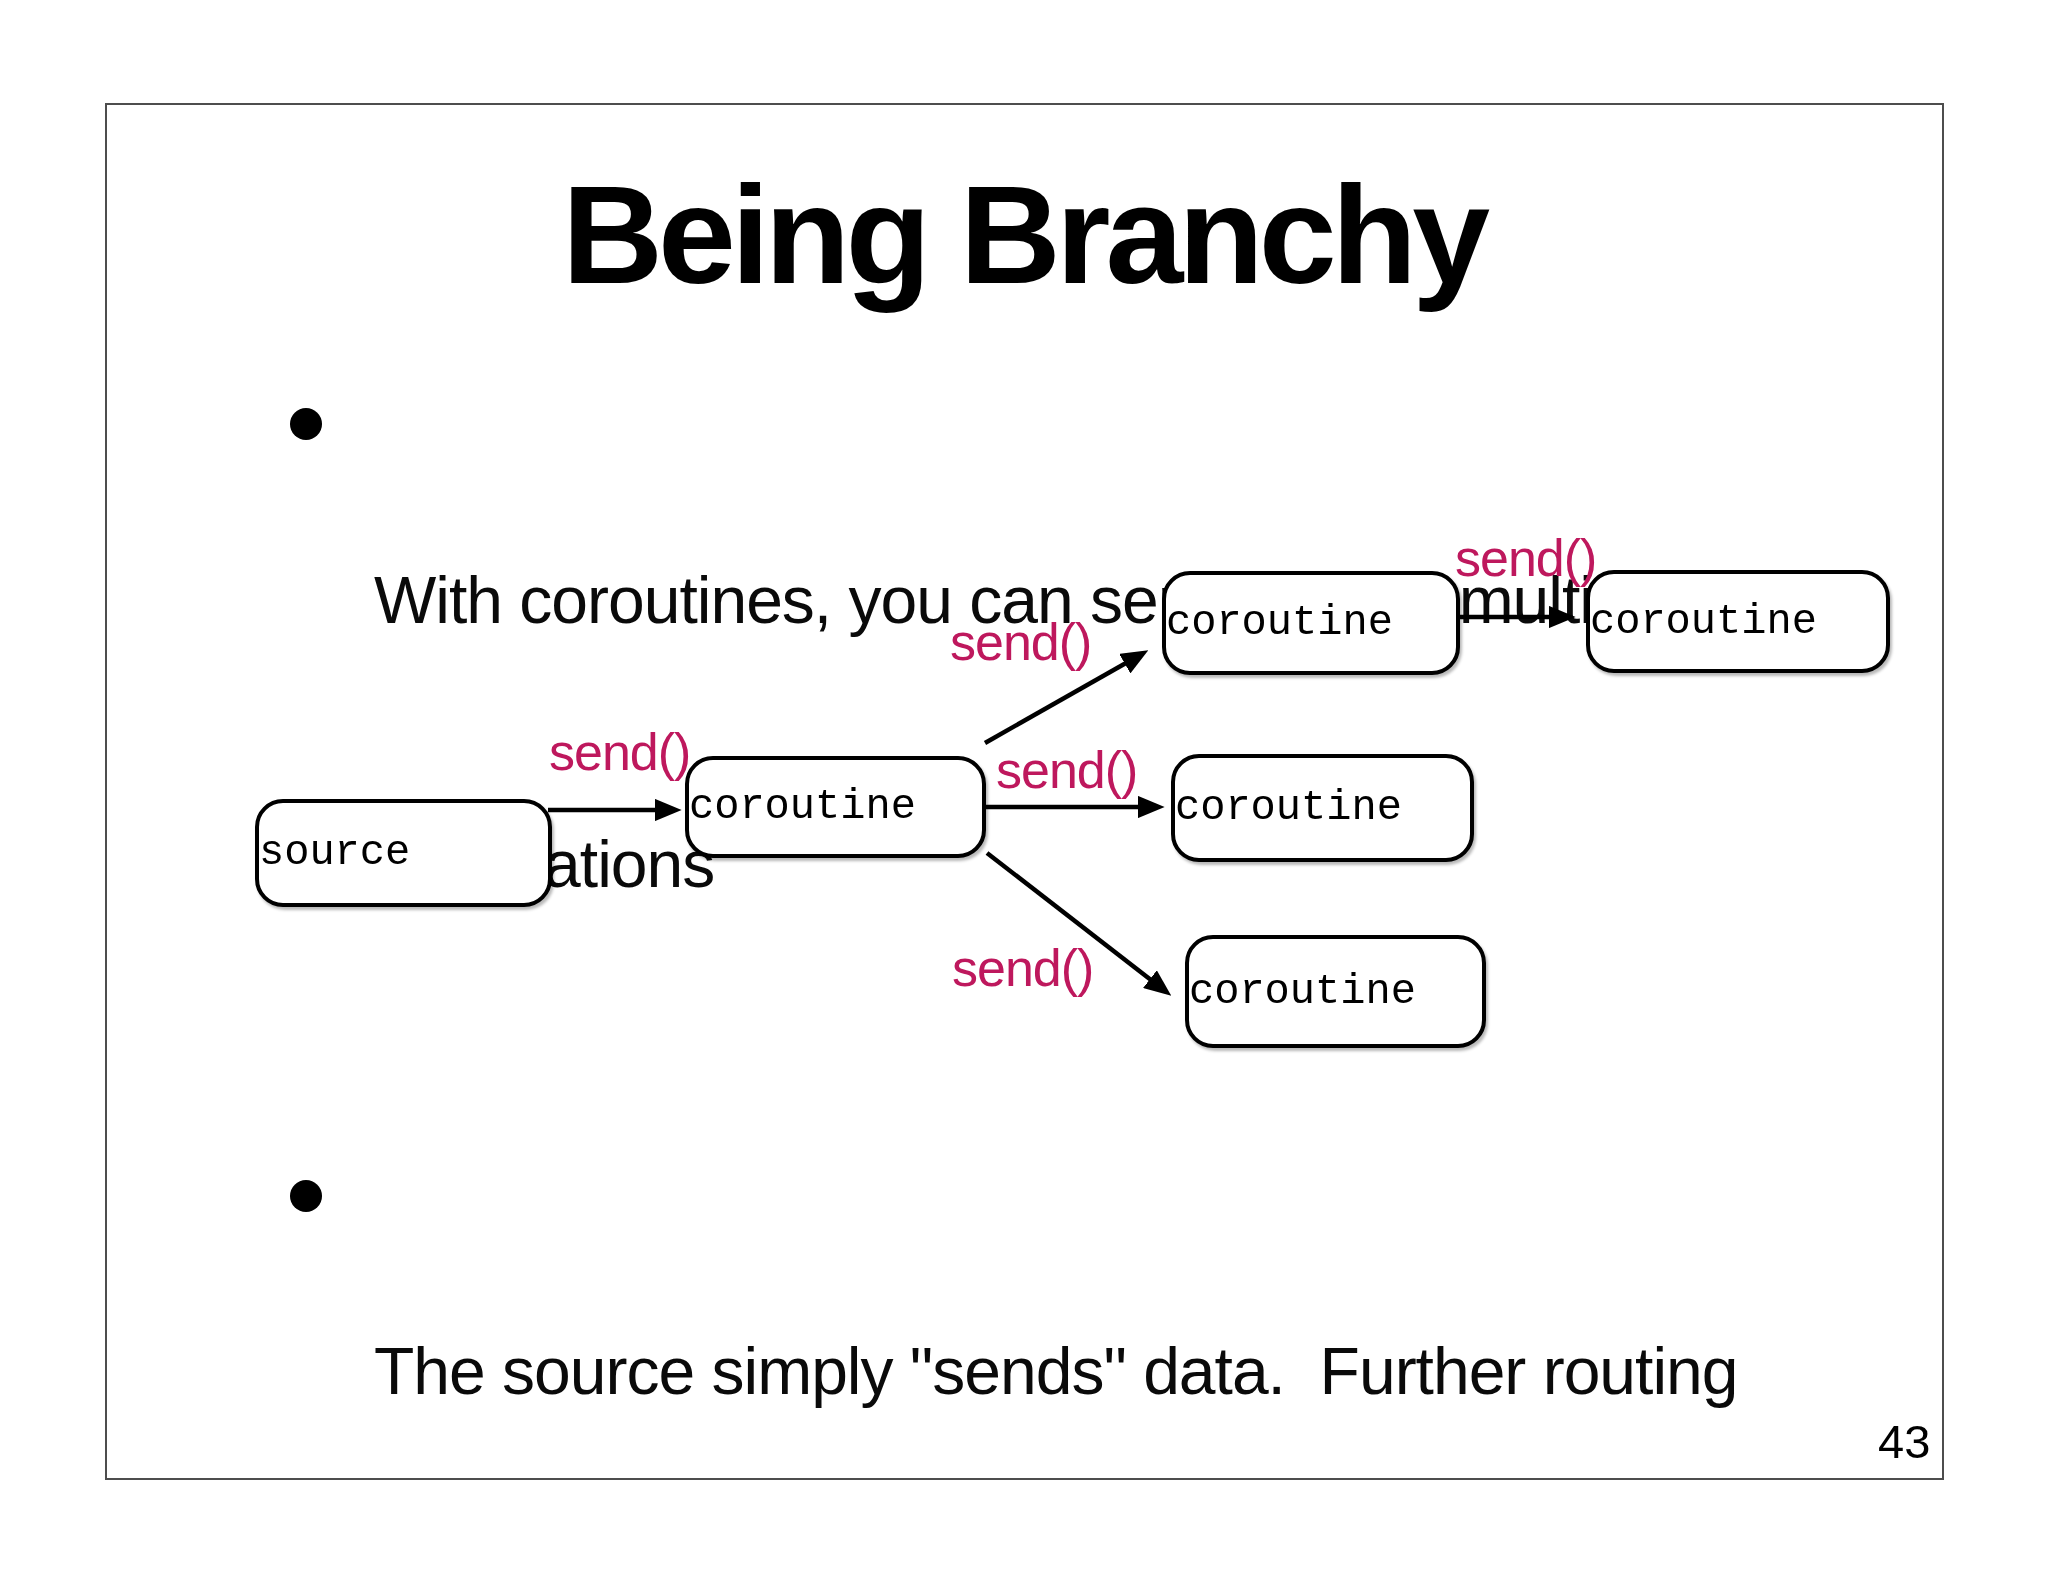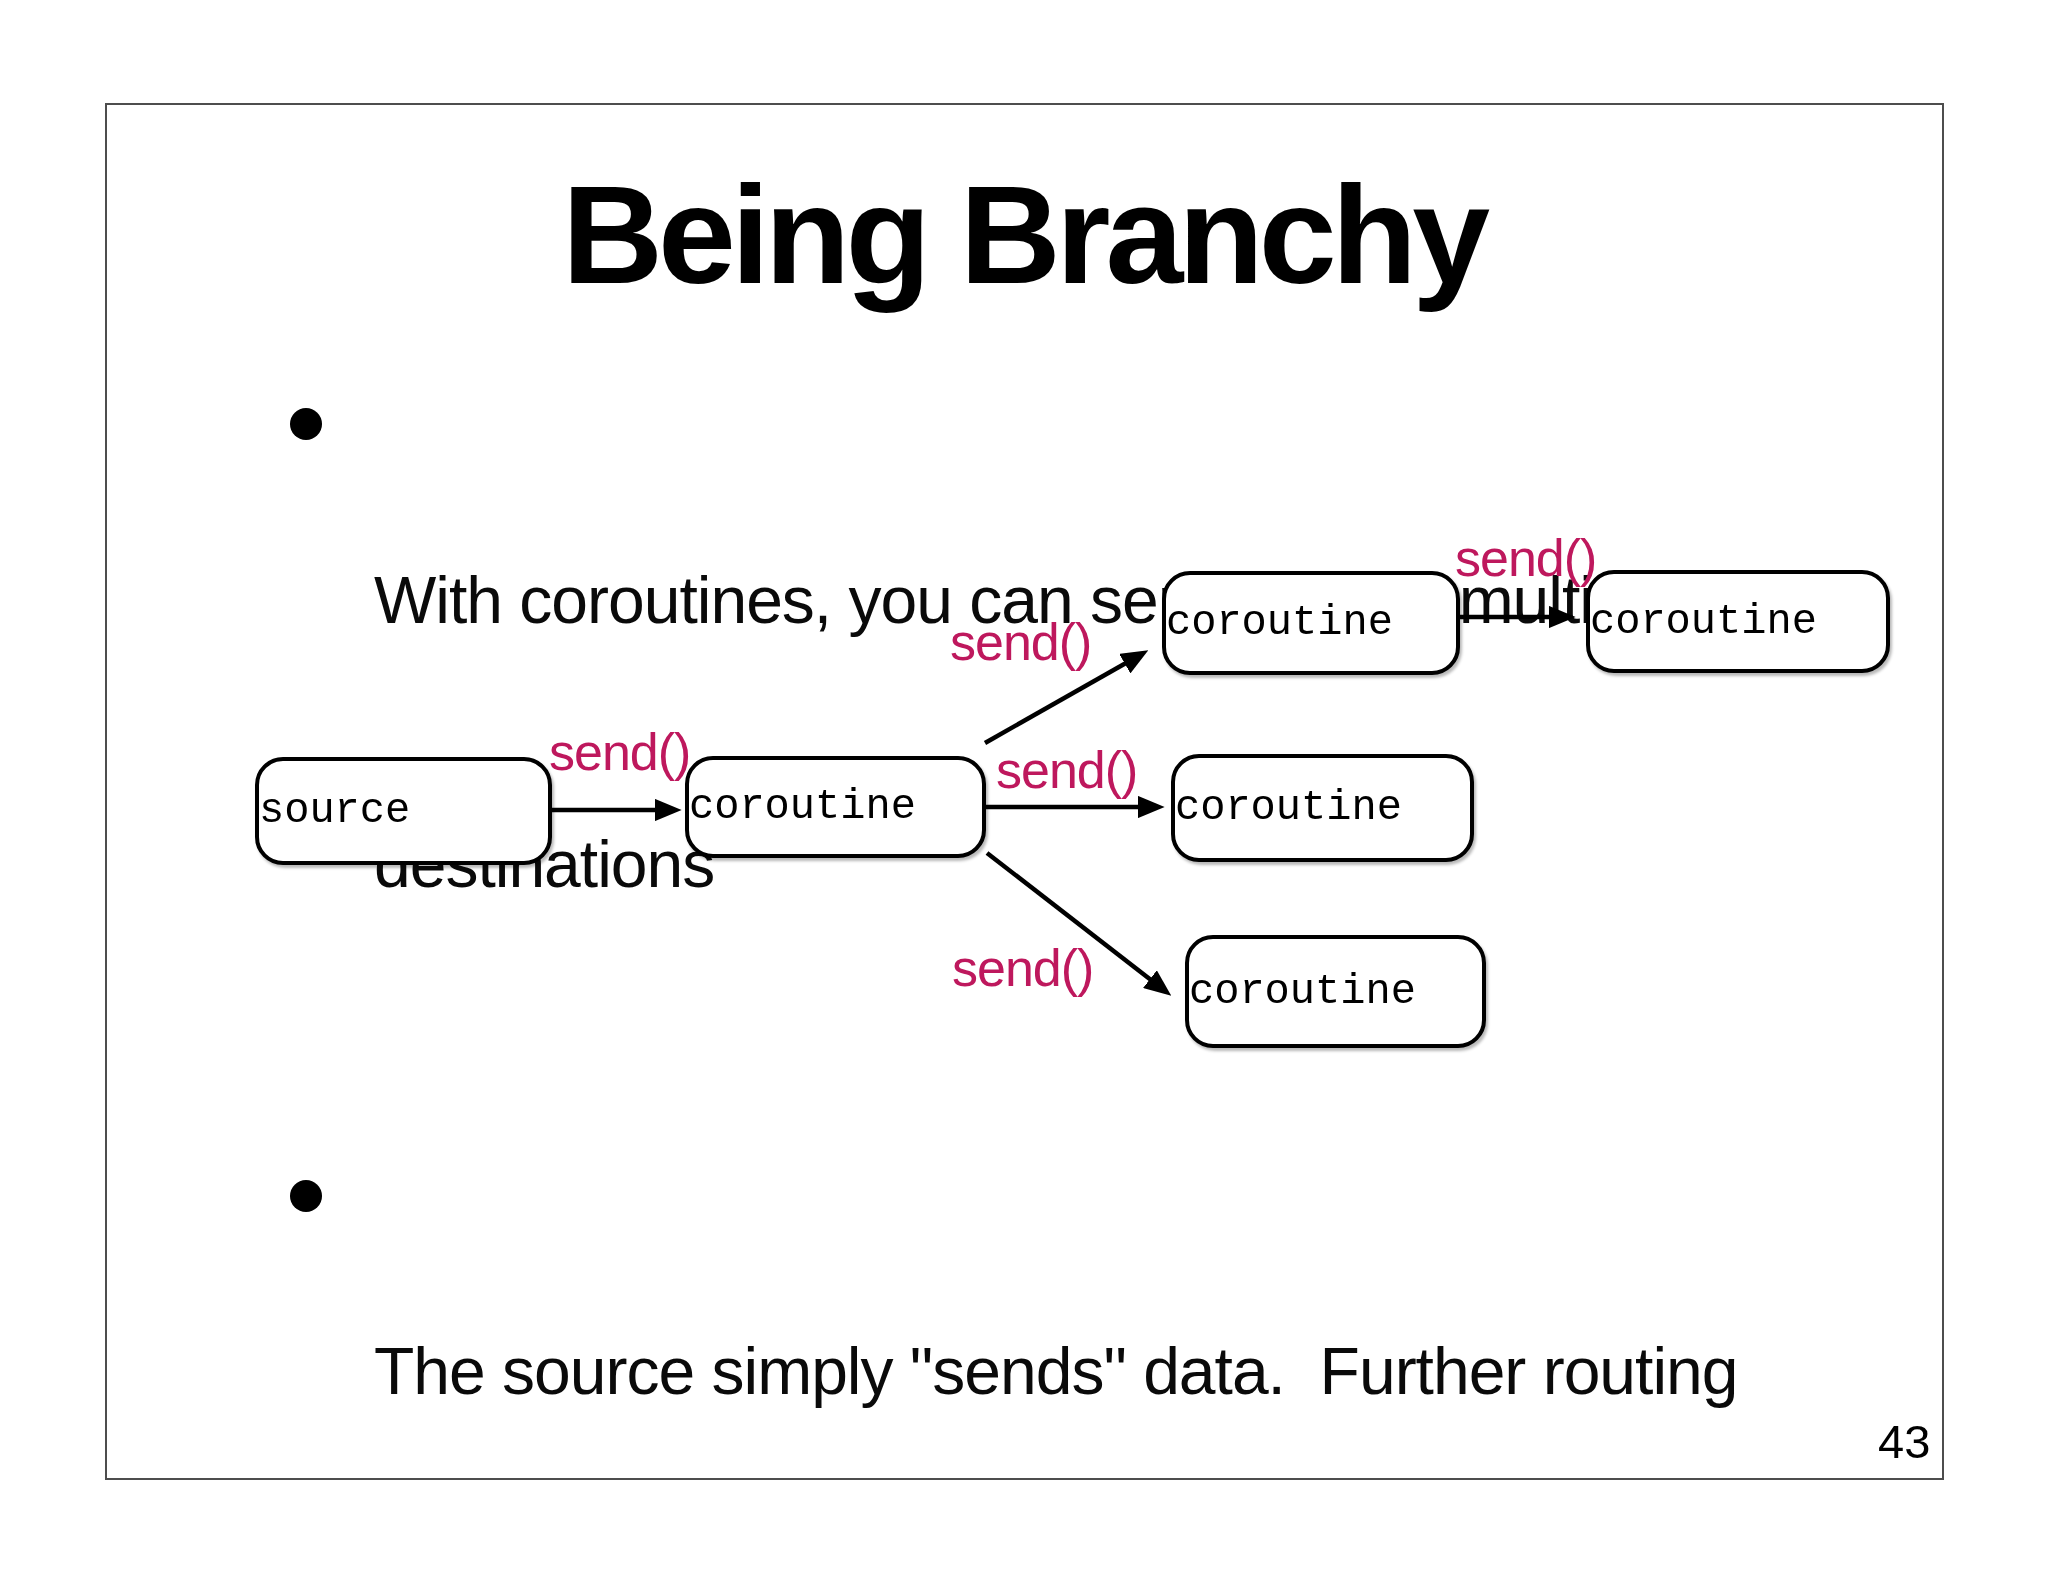--- a/index.html
+++ b/index.html
@@ -48,21 +48,21 @@
     <line x1="987" y1="853" x2="1151" y2="980" stroke="#000" stroke-width="4.5" marker-end="url(#ah)"></line>
     <line x1="1456" y1="617" x2="1550" y2="617" stroke="#000" stroke-width="4.5" marker-end="url(#ah)"></line>
   </svg>
 
   <div class="send" style="left:549px;top:722px;">send()</div>
   <div class="send" style="left:950px;top:612px;">send()</div>
   <div class="send" style="left:996px;top:740px;">send()</div>
   <div class="send" style="left:952px;top:938px;">send()</div>
   <div class="send" style="left:1455px;top:528px;">send()</div>
 
-  <div class="dbox" style="left:255px;top:757px;width:289px;height:100px;">
+  <div class="dbox" style="left:255px;top:799px;width:289px;height:100px;">
     <span>source</span>
   </div>
   <div class="dbox" style="left:685px;top:756px;width:293px;height:94px;">
     <span>coroutine</span>
   </div>
   <div class="dbox" style="left:1162px;top:571px;width:290px;height:96px;">
     <span>coroutine</span>
   </div>
   <div class="dbox" style="left:1586px;top:570px;width:296px;height:95px;">
     <span>coroutine</span>

